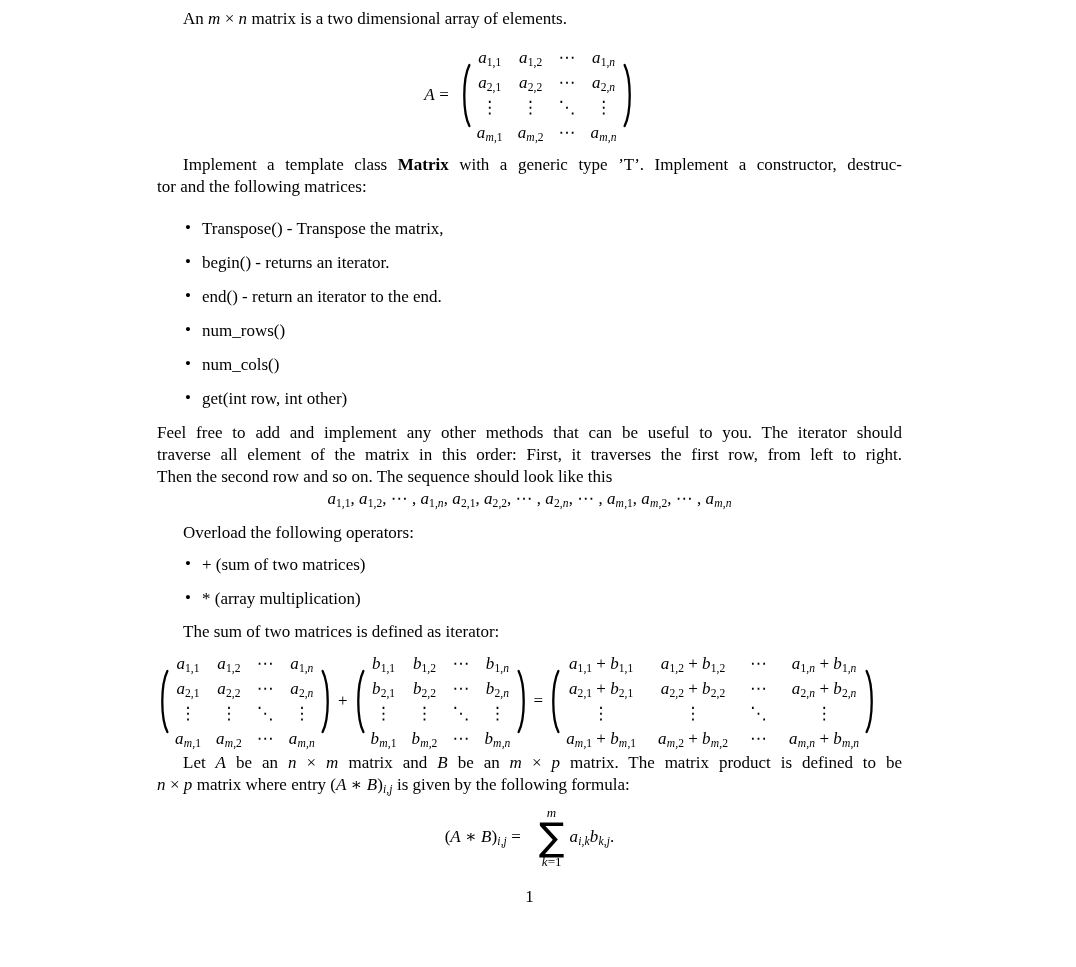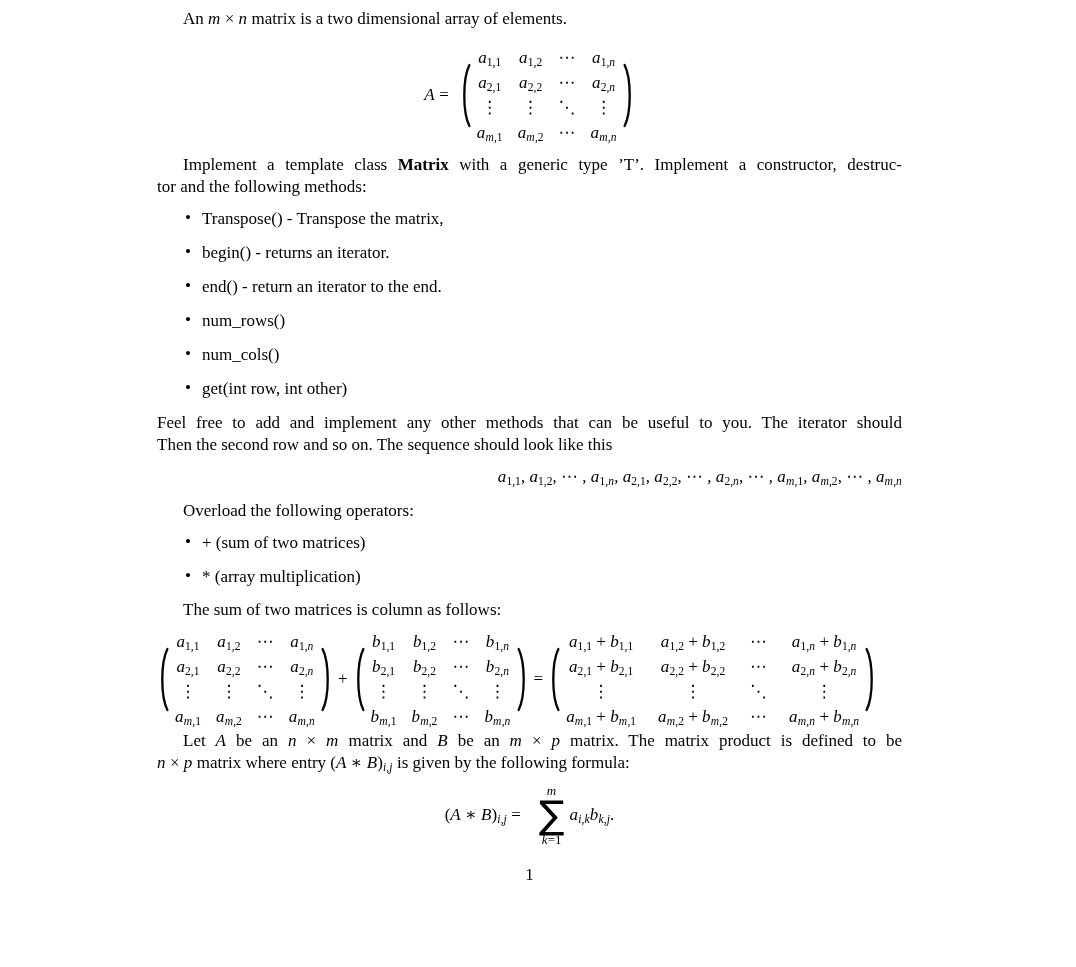--- a/index.html
+++ b/index.html
@@ -19,41 +19,41 @@
   .line.ind { padding-left:26px; }
   .line.j { text-align:justify; text-align-last:justify; }
 
   b { font-weight:bold; }
   .m i { font-style:italic; letter-spacing:0.2px; }
   sub { font-size:0.68em; vertical-align:-0.27em; line-height:0; }
 
   
   .eq { display:flex; align-items:center; justify-content:center; }
   .eq1 { margin-top:14px; margin-bottom:8px; }
-  .eq2 { display:block; text-align:right; margin-top:10px; }
+  .eq2 { display:block; text-align:center; margin-top:0; }
   .eq3 { justify-content:flex-start; margin-top:7px; }
   .eq4 { margin-top:10px; }
   .mx-lhs { margin-right:10px; }
   .op { margin:0 5px; }
 
   
   .matrix { display:flex; align-items:center; }
   .paren { width:13px; flex:0 0 13px; }
   .paren svg { width:100%; height:100%; display:block; }
   .mgrid {
     display:grid; column-gap:15px; row-gap:2px;
     align-items:center; justify-items:center;
     padding:2px 5px; line-height:23px;
   }
   .mgrid.wide { column-gap:22px; }
   .mcell { text-align:center; white-space:nowrap; }
 
   
   .blist { margin-top:10px; }
-  .l1 { margin-top:10px; }
+  .l1 { margin-top:20px; }
   .l2 { margin-top:10px; }
   .li { position:relative; margin-left:28px; padding-left:17px; margin-top:12px; }
   .li:first-child { margin-top:0; }
   .li::before { content:"•"; position:absolute; left:0; top:-1px; }
 
   
   .p2 { margin-top:0; }
   .p3 { margin-top:12px; }
   .p4 { margin-top:12px; }
   .p5 { margin-top:11px; }
@@ -106,50 +106,51 @@
         <span class="paren">
           <svg viewBox="0 0 20 100" preserveAspectRatio="none">
               <path d="M4 3 C 14.5 24, 14.5 76, 4 97" fill="none" stroke="#000" stroke-width="2.3" vector-effect="non-scaling-stroke" stroke-linecap="round"></path>
             </svg>
         </span>
       </span>
     </div>
 
     <div class="para p2">
         <div class="line ind j">Implement a template class <b>Matrix</b> with a generic type ’T’. Implement a constructor, destruc-</div>
-        <div class="line">tor and the following methods:</div>
+        <div class="line">tor and the following matrices:</div>
       </div>
 
     <div class="blist l1">
         <div class="li">Transpose() - Transpose the matrix,</div>
         <div class="li">begin() - returns an iterator.</div>
         <div class="li">end() - return an iterator to the end.</div>
         <div class="li">num_rows()</div>
         <div class="li">num_cols()</div>
         <div class="li">get(int row, int other)</div>
       </div>
 
     <div class="para p3">
         <div class="line j">Feel free to add and implement any other methods that can be useful to you. The iterator should</div>
+        <div class="line j">traverse all element of the matrix in this order: First, it traverses the first row, from left to right.</div>
         <div class="line">Then the second row and so on. The sequence should look like this</div>
       </div>
 
     <div class="eq2"><span class="m"><i>a</i><sub>1,1</sub>, <i>a</i><sub>1,2</sub>, ⋯ , <i>a</i><sub>1,<i>n</i></sub>, <i>a</i><sub>2,1</sub>, <i>a</i><sub>2,2</sub>, ⋯ , <i>a</i><sub>2,<i>n</i></sub>, ⋯ , <i>a</i><sub><i>m</i>,1</sub>, <i>a</i><sub><i>m</i>,2</sub>, ⋯ , <i>a</i><sub><i>m</i>,<i>n</i></sub></span></div>
 
     <div class="para p4">
         <div class="line ind">Overload the following operators:</div>
       </div>
 
     <div class="blist l2">
         <div class="li">+ (sum of two matrices)</div>
         <div class="li">* (array multiplication)</div>
       </div>
 
     <div class="para p5">
-        <div class="line ind">The sum of two matrices is column as follows:</div>
+        <div class="line ind">The sum of two matrices is defined as iterator:</div>
       </div>
 
     <div class="eq eq3">
       <span class="matrix">
         <span class="paren">
           <svg viewBox="0 0 20 100" preserveAspectRatio="none">
               <path d="M16 3 C 5.5 24, 5.5 76, 16 97" fill="none" stroke="#000" stroke-width="2.3" vector-effect="non-scaling-stroke" stroke-linecap="round"></path>
             </svg>
         </span>
         <span class="mgrid" style="grid-template-columns: repeat(4, auto);">

